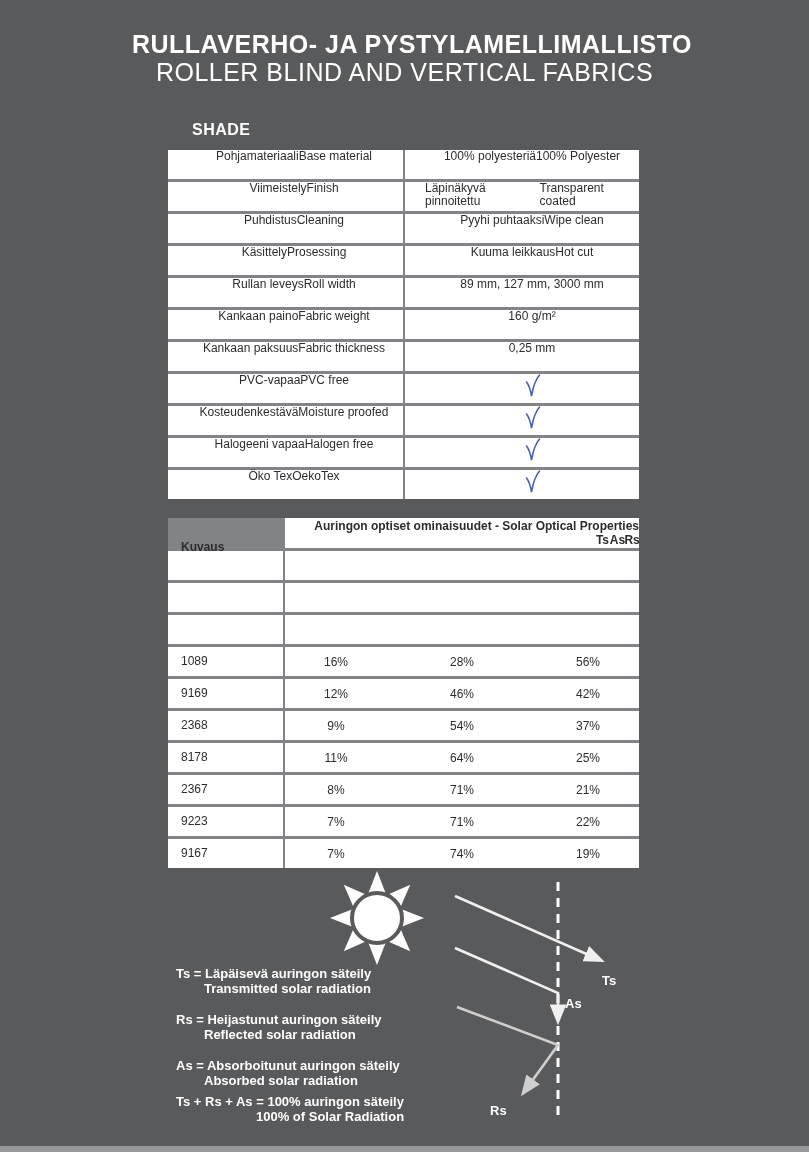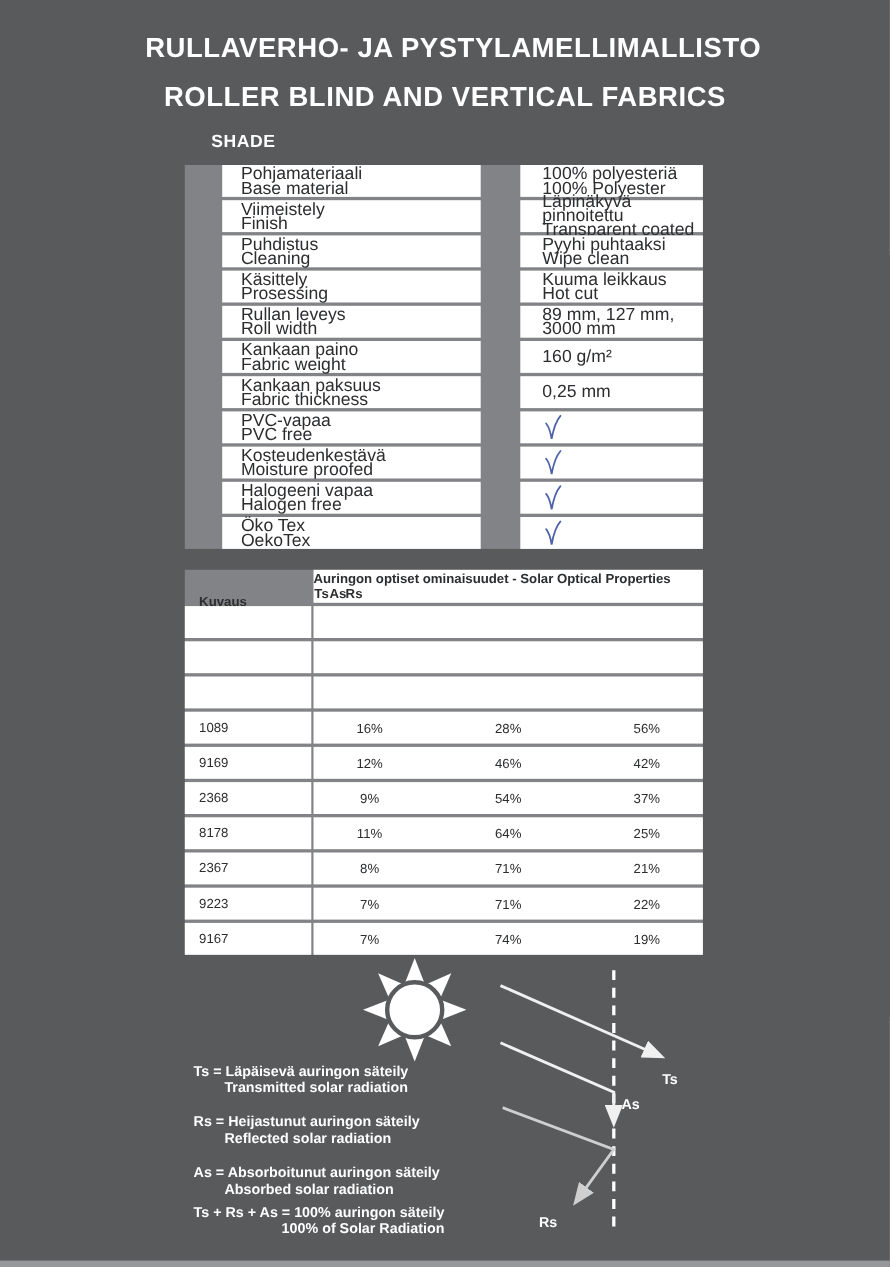--- a/index.html
+++ b/index.html
@@ -6,39 +6,39 @@
   .page {
     position:relative;
     width:809px; height:1152px;
     background:#595a5c;
     font-family:"Liberation Sans", sans-serif;
     overflow:hidden;
   }
   
   .title-block { position:absolute; top:31px; left:0; width:809px; text-align:center; color:#ffffff; }
   .title-fi { font-size:25px; font-weight:700; letter-spacing:0.5px; line-height:27px;padding-left:15px; }
-  .title-en { font-size:25px; font-weight:700; letter-spacing:0.5px; line-height:27px; margin-top:17px; }
+  .title-en { font-size:25px; font-weight:400; letter-spacing:0.5px; line-height:27px; margin-top:1px; }
   .section-label { position:absolute; left:192px; top:121px; color:#ffffff; font-size:16px; font-weight:600; letter-spacing:0.5px; }
 
   
   .t1 { position:absolute; left:168px; top:150px; width:471px; background:#828386; display:flex; flex-direction:column; gap:3px; }
   .t1-row { display:flex; gap:2px; height:29px; }
-  .t1 .cell { background:#ffffff; display:flex; flex-direction:column; justify-content:center; color:#2c2d2f; font-size:16px; line-height:13px;margin-left:34px; }
+  .t1 .cell { background:#ffffff; display:flex; flex-direction:row; justify-content:center; color:#2c2d2f; font-size:12px; line-height:13px; }
   .t1 .label { width:235px; padding-left:17px; box-sizing:border-box; }
   .t1 .value { flex:1; padding-left:20px; box-sizing:border-box; }
   .check-icon { display:block; margin-left:2px; }
 
   
   .t2 { position:absolute; left:168px; top:518px; width:471px; background:#828386; display:flex; flex-direction:column; gap:3px; }
   .t2-row { display:flex; gap:2px; height:29px; }
   .t2-row.header { height:30px; }
   .t2 .c1 { width:115px; background:#ffffff; display:flex; flex-direction:column; justify-content:center; padding-left:13px; box-sizing:border-box; color:#2c2d2f; font-size:12px; line-height:13px; }
   .t2 .c2 { flex:1; background:#ffffff; display:flex; align-items:center; color:#2c2d2f; font-size:12px; }
   .t2 .header .c1 { font-weight:700;margin-top:36px; }
-  .t2 .header .c2 { flex-direction:column; justify-content:center; align-items:flex-start; font-weight:700; line-height:14px; }
+  .t2 .header .c2 { flex-direction:column; justify-content:center; align-items:flex-end; font-weight:700; line-height:14px; }
   .t2 .group-head { text-align:center; }
   .t2 .sub-heads { display:flex; }
   .t2 .sub-heads span, .t2 .vals span { width:33.33%; text-align:center; }
   .t2 .vals { display:flex; width:100%;gap:24px; }
 
   
   .diagram { position:absolute; left:0; top:868px; }
   .diag-label { font-size:13px; font-weight:700; fill:#ffffff; font-family:"Liberation Sans", sans-serif; }
 
   

